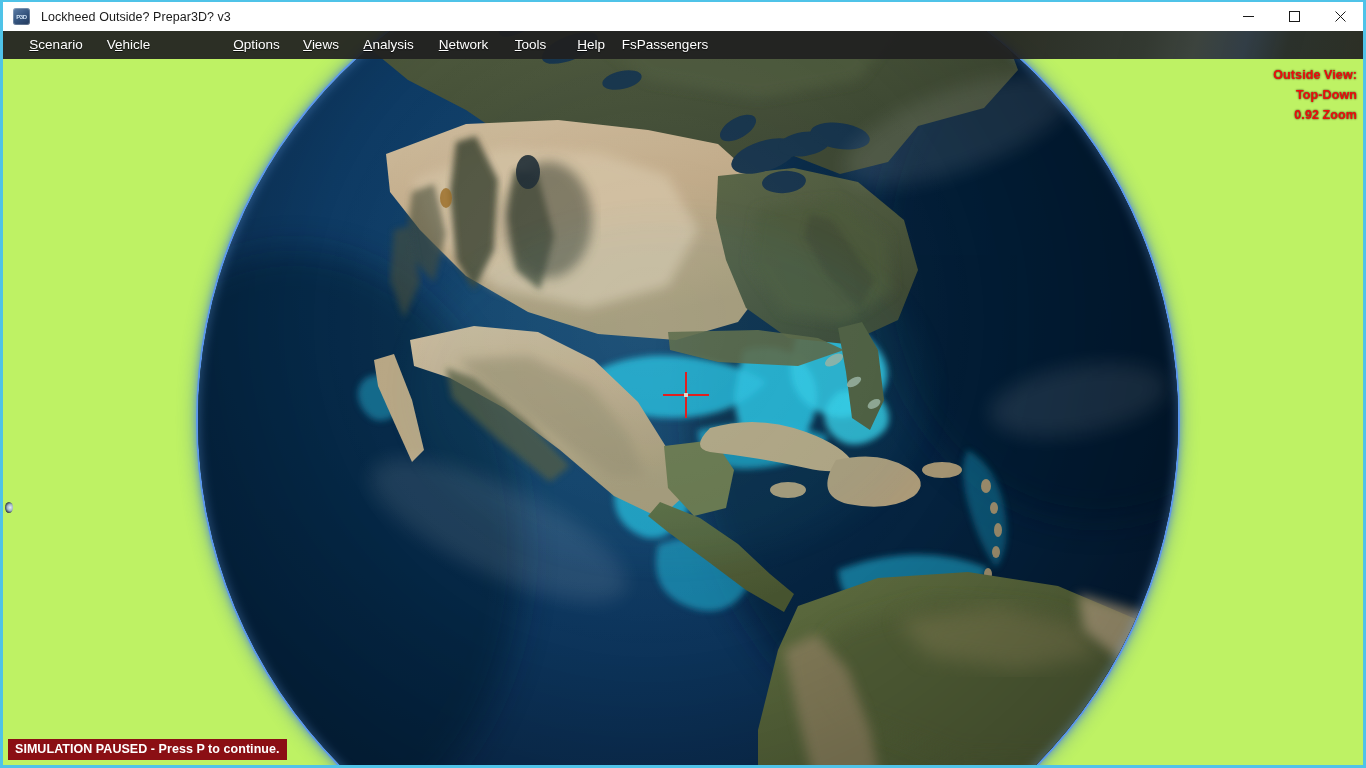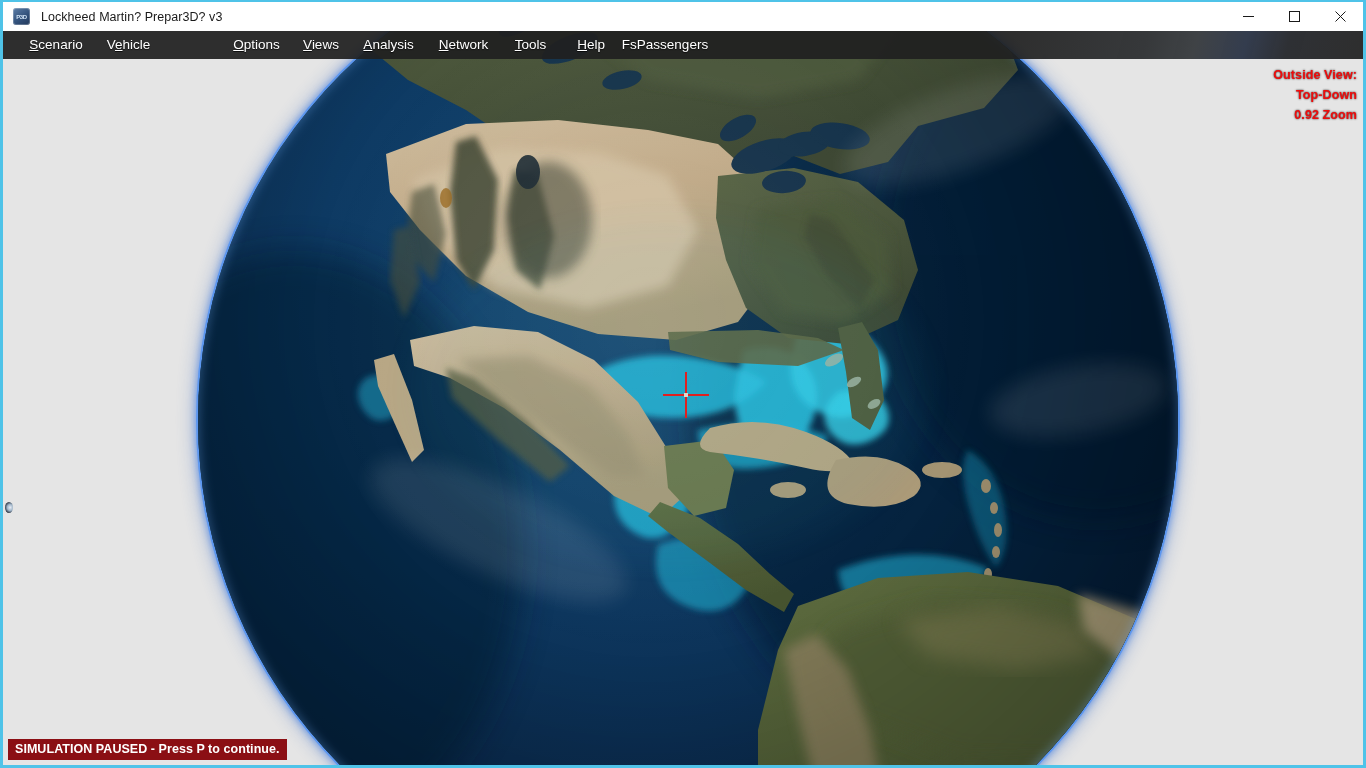--- a/index.html
+++ b/index.html
@@ -91,21 +91,21 @@
     cursor:default;
     line-height:28px;
     text-shadow:0 1px 1px rgba(0,0,0,0.7);
   }
   .menu-item .acc { text-decoration:underline; }
 
   
   #scene {
     position:absolute; left:0; top:0;
     width:1360px; height:763px;
-    background:#e5e5e5;
+    background:#bef264;
     overflow:hidden;
     z-index:10;
   }
 
   
   #globe-wrap {
     position:absolute;
     left:195px; top:-72px;
     width:980px; height:980px;
   }
@@ -446,21 +446,21 @@
       <div class="menu-item" style="position: absolute; left: 427px; width: 67px; text-align: center; top: 0px; height: 28px;"><span class="acc">N</span>etwork</div>
       <div class="menu-item" style="position: absolute; left: 506px; width: 43px; text-align: center; top: 0px; height: 28px;"><span class="acc">T</span>ools</div>
       <div class="menu-item" style="position: absolute; left: 566px; width: 36px; text-align: right; top: 0px; height: 28px;"><span class="acc">H</span>elp</div>
       <div class="menu-item" style="position: absolute; left: 611px; width: 102px; text-align: center; top: 0px; height: 28px;">FsPassengers</div>
     </div>
 
   <div id="title-bar">
     <div id="app-icon">
       <span class="glyph">P3D</span>
     </div>
-    <div id="title-text">Lockheed Martin? Prepar3D? v3</div>
+    <div id="title-text">Lockheed Outside? Prepar3D? v3</div>
 
     <div id="window-controls">
       <div class="win-btn" id="btn-min">
         <svg width="11" height="11" viewBox="0 0 11 11">
           <line x1="0" y1="5.5" x2="11" y2="5.5" stroke="#1a1a1a" stroke-width="1"></line>
         </svg>
       </div>
       <div class="win-btn" id="btn-max">
         <svg width="11" height="11" viewBox="0 0 11 11">
           <rect x="0.5" y="0.5" width="10" height="10" fill="none" stroke="#1a1a1a" stroke-width="1"></rect>

